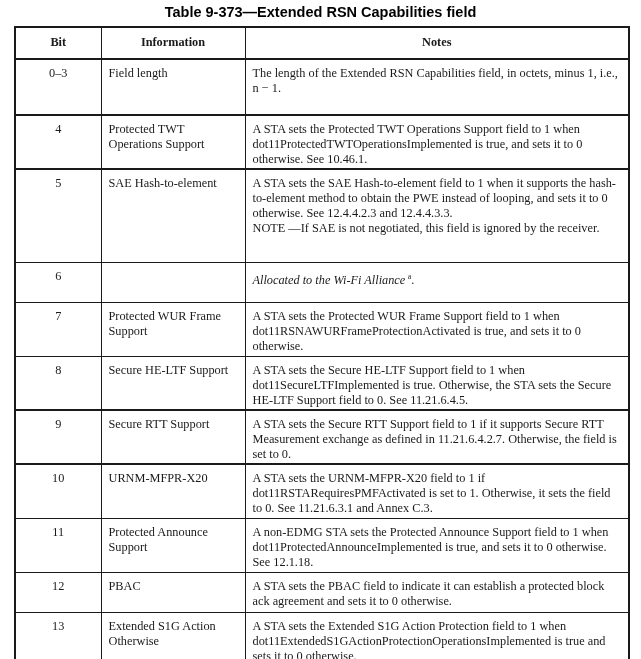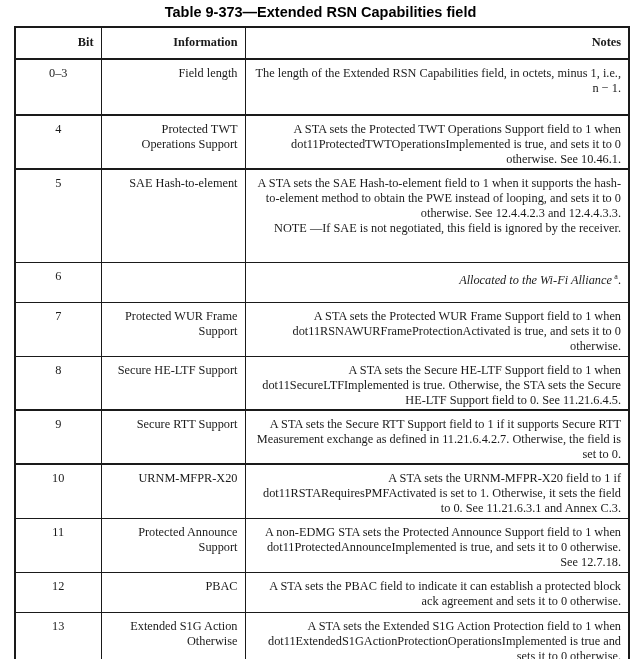--- a/index.html
+++ b/index.html
@@ -4,22 +4,22 @@
 <style>
   html, body { margin:0; padding:0; background:#ffffff; }
   body { width:641px; height:659px; position:relative; overflow:hidden;
          font-family:"Liberation Serif", serif; color:#1a1a1a; }
   .caption { position:absolute; left:0; top:4px; width:641px; text-align:center;
              font-family:"Liberation Sans", sans-serif; font-weight:bold; font-size:14.5px; color:#000000; }
   table { position:absolute; left:14px; top:26px; width:614px; border-collapse:collapse;
           table-layout:fixed; border:2px solid #1a1a1a; }
   col.c1 { width:86px; } col.c2 { width:144px; } col.c3 { width:384px; }
   th, td { border:1px solid #1a1a1a; vertical-align:top; font-size:12.3px; line-height:15px;
-           padding:6px 7px 0 7px; text-align:right; }
-  th { font-weight:bold; height:23px; padding-top:7px; vertical-align:top; }
+           padding:6px 7px 0 7px; text-align:left; }
+  th { font-weight:bold; text-align:center; height:23px; padding-top:7px; vertical-align:top; }
   tr.hdr th { border-bottom:2px solid #1a1a1a; }
   td.bit { text-align:center; }
   tr.thick td { border-bottom:2px solid #1a1a1a; }
   .note { margin-top:0; }
   .ital { font-style:italic; }
   sup { font-size:8px; font-style:normal; }
 </style>
 </head>
 <body>
 
@@ -76,21 +76,21 @@
     <td>A STA sets the Secure RTT Support field to 1 if it supports Secure RTT Measurement exchange as defined in 11.21.6.4.2.7. Otherwise, the field is set to 0.</td>
   </tr>
   <tr style="height:54px">
     <td class="bit">10</td>
     <td>URNM-MFPR-X20</td>
     <td>A STA sets the URNM-MFPR-X20 field to 1 if dot11RSTARequiresPMFActivated is set to 1. Otherwise, it sets the field to 0. See 11.21.6.3.1 and Annex C.3.</td>
   </tr>
   <tr style="height:54px">
     <td class="bit">11</td>
     <td>Protected Announce Support</td>
-    <td>A non-EDMG STA sets the Protected Announce Support field to 1 when dot11ProtectedAnnounceImplemented is true, and sets it to 0 otherwise. See 12.7.18.</td>
+    <td>A non-EDMG STA sets the Protected Announce Support field to 1 when dot11ProtectedAnnounceImplemented is true, and sets it to 0 otherwise. See 12.1.18.</td>
   </tr>
   <tr style="height:40px">
     <td class="bit">12</td>
     <td>PBAC</td>
     <td>A STA sets the PBAC field to indicate it can establish a protected block ack agreement and sets it to 0 otherwise.</td>
   </tr>
   <tr style="height:38px">
     <td class="bit">13</td>
     <td>Extended S1G Action Otherwise</td>
     <td>A STA sets the Extended S1G Action Protection field to 1 when dot11ExtendedS1GActionProtectionOperationsImplemented is true and sets it to 0 otherwise.</td>

